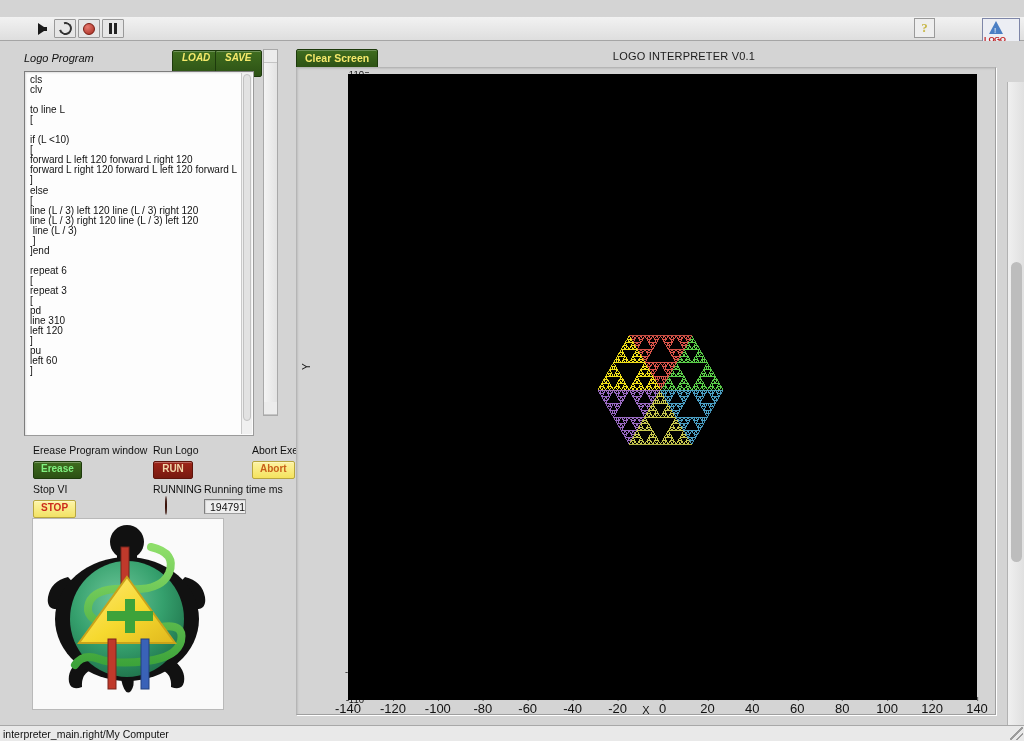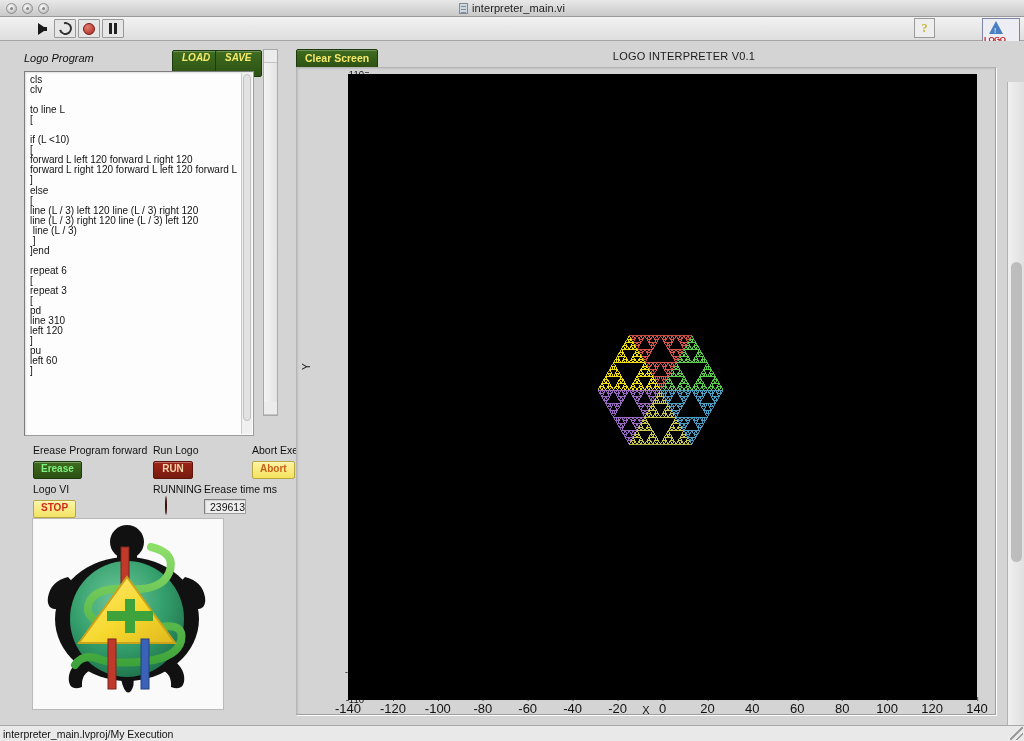--- a/index.html
+++ b/index.html
@@ -290,37 +290,20 @@
     background:
       linear-gradient(135deg, transparent 45%, #9b9b9b 45%, #9b9b9b 55%, transparent 55%),
       linear-gradient(135deg, transparent 70%, #9b9b9b 70%, #9b9b9b 80%, transparent 80%);
   }
 </style>
 </head>
 <body>
 
 <div id="app">
 
-  <div class="titlebar">
-    <div class="tb-buttons">
-      <span class="tb-dot">
-          <span class="inner"></span>
-        </span>
-      <span class="tb-dot">
-          <span class="inner"></span>
-        </span>
-      <span class="tb-dot">
-          <span class="inner"></span>
-        </span>
-    </div>
-    <div class="tb-title">
-      <span class="tb-doc-icon"></span>
-      <span>interpreter_main.vi</span>
-    </div>
-  </div>
 
   <div class="toolbar">
     <div class="tool-group">
       <span class="tb-btn flat">
           <span class="arrow-run"></span>
         </span>
       <span class="tb-btn">
           <span class="loop-ico"></span>
         </span>
       <span class="tb-btn">
@@ -389,42 +372,42 @@
             </div>
       </div>
       <div class="code-box-outer-scroll">
         <div class="track"></div>
         <div class="up"></div>
         <div class="dn"></div>
       </div>
 
       <div class="ctrl-area">
         <div class="ctl" style="left:9px; top:0px;">
-          <span class="cap">Erease  Program forward</span>
+          <span class="cap">Erease  Program window</span>
           <span class="sw green">Erease</span>
         </div>
         <div class="ctl" style="left:9px; top:39px;">
-          <span class="cap">Logo VI</span>
+          <span class="cap">Stop VI</span>
           <span class="sw yellow">STOP</span>
         </div>
         <div class="ctl" style="left:129px; top:0px;">
           <span class="cap">Run Logo</span>
           <span class="sw red">RUN</span>
         </div>
         <div class="ctl" style="left:180px; top:0px;margin-left:48px;">
           <span class="cap">Abort Execution</span>
           <span class="sw abort">Abort</span>
         </div>
         <div class="ctl" style="left:129px; top:39px;">
           <span class="cap">RUNNING</span>
           <span class="led" style="margin-left:12px;"></span>
         </div>
         <div class="ctl" style="left:180px; top:39px;">
-          <span class="cap">Erease time ms</span>
-          <span class="num-box">239613</span>
+          <span class="cap">Running time ms</span>
+          <span class="num-box">194791</span>
         </div>
       </div>
     </div>
 
     <div class="turtle-frame">
       <svg class="turtle-svg" width="190" height="190" viewBox="0 0 190 190">
         <defs>
           <radialGradient id="shell" cx="42%" cy="34%" r="72%">
             <stop offset="0%" stop-color="#6fc79a"></stop>
             <stop offset="55%" stop-color="#35a06d"></stop>
@@ -535,17 +518,17 @@
     </div>
 
    </div>
 
    <div class="win-vscroll">
      <div class="thumb"></div>
    </div>
   </div>
 
   <div class="statusbar">
-    <span>interpreter_main.lvproj/My Execution</span>
+    <span>interpreter_main.right/My Computer</span>
     <span class="resize-grip"></span>
   </div>
 
 </div>
 
 </body></html>

